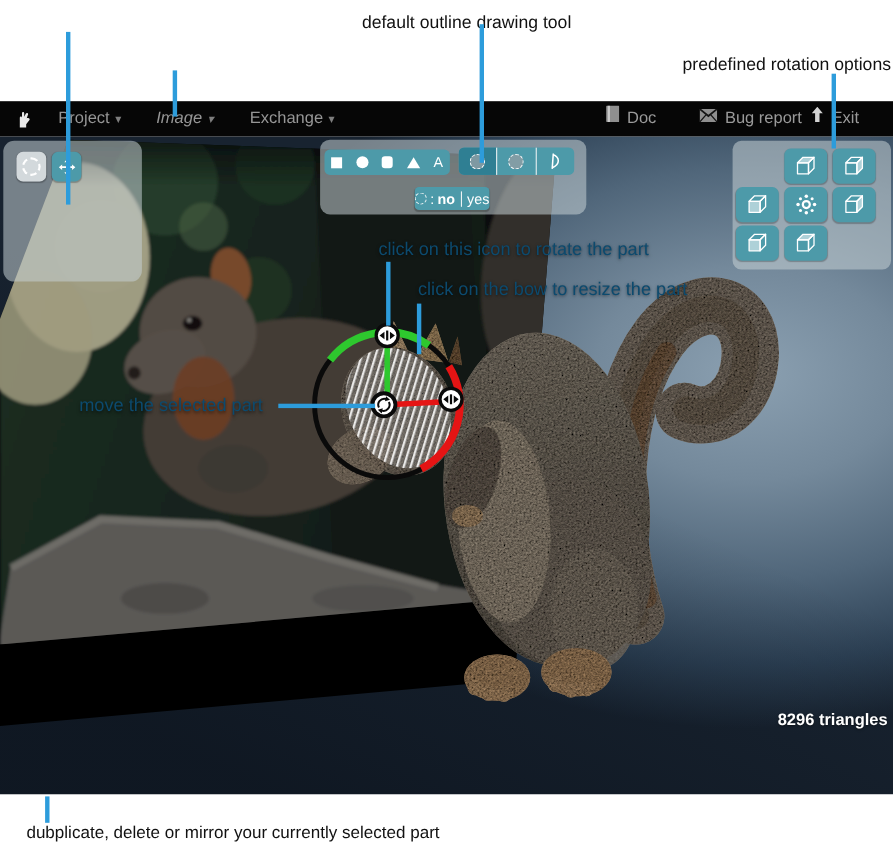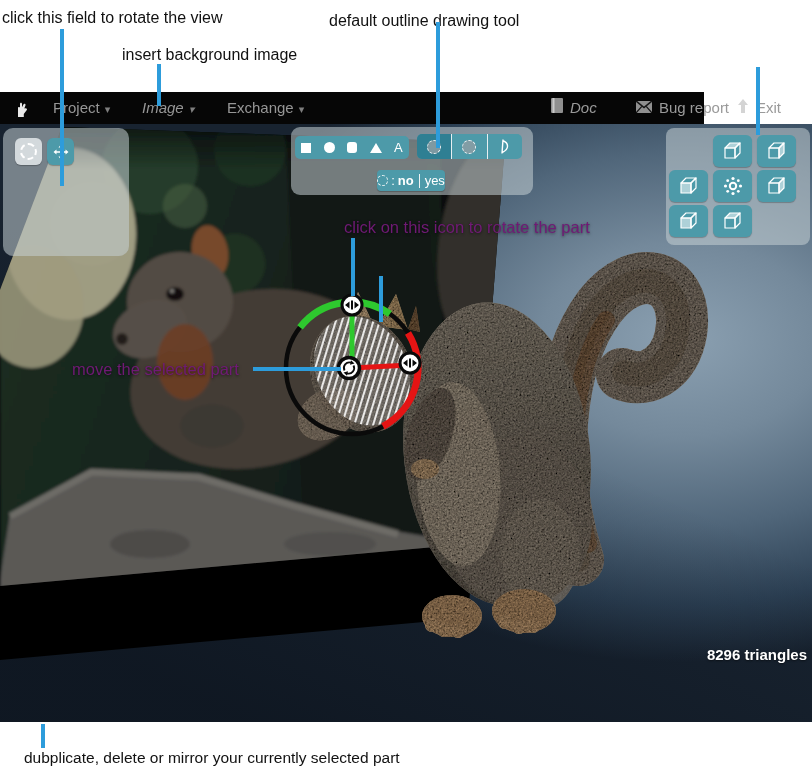--- a/index.html
+++ b/index.html
@@ -1,20 +1,20 @@
 <!DOCTYPE html>
 <html><head>
 <meta charset="utf-8">
 <style>
   html,body{margin:0;padding:0;}
   body{width:812px;height:769px;background:#ffffff;font-family:"Liberation Sans",sans-serif;position:relative;overflow:hidden;}
   .abs{position:absolute;}
 
   
-  #menubar{position:absolute;left:0;top:92px;width:704px;height:32px;background:#060606;z-index:10;}
+  #menubar{position:absolute;left:0;top:92px;width:812px;height:32px;background:#060606;z-index:10;}
   .menu-item{position:absolute;top:0;height:32px;line-height:32px;color:#969696;font-size:15px;cursor:default;white-space:nowrap;}
   .menu-caret{font-size:11px;color:#7e7e7e;margin-left:5px;}
   .mb-right{color:#9a9a9a;}
   .mb-ico{display:inline-block;vertical-align:middle;margin-right:7px;margin-top:-3px;}
 
   
   #canvas{position:absolute;left:0;top:124px;width:812px;height:598px;overflow:hidden;z-index:1;
     background:
       linear-gradient(205deg, rgba(0,0,0,0) 45%, rgba(5,10,18,.45) 88%),
       radial-gradient(58% 54% at 84% 36%, #8ba0b1 0%, #74899b 30%, #50667a 58%, #2c4054 82%, #182330 100%);}
@@ -68,36 +68,36 @@
   .sl-label{position:absolute;left:7px;top:2px;color:#4d8dc6;font-size:14px;font-weight:bold;}
   .sl-track{position:absolute;left:52px;width:208px;top:7px;height:8px;background:#f7f7f7;border-radius:4px;}
   .sl-thumb{position:absolute;top:50%;width:17px;height:17px;border-radius:50%;background:#58a9c9;transform:translate(-50%,-50%);}
   #triangles-label{position:absolute;right:5px;top:646px;color:#fff;font-size:15px;font-weight:600;z-index:10;text-shadow:0 1px 2px rgba(0,0,0,.5);}
 
   
   #annotations{position:absolute;left:0;top:0;width:812px;height:769px;z-index:50;pointer-events:none;}
   .ann-line{position:absolute;background:#2d9cdb;width:3.5px;}
   .ann-line.h{height:3.5px;width:auto;}
   .ann-black{position:absolute;color:#111;font-size:16px;white-space:nowrap;}
-  .ann-white{position:absolute;color:#701a75;font-size:16.5px;white-space:nowrap;text-shadow:0 1px 3px rgba(0,0,0,.55);}
+  .ann-white{position:absolute;color:#0c4a6e;font-size:16.5px;white-space:nowrap;text-shadow:0 1px 3px rgba(0,0,0,.55);}
 </style>
 </head>
 <body>
 
 <div id="menubar">
   <span class="menu-item" style="left:13px;">
     <svg width="18" height="20" viewBox="0 0 18 20" style="vertical-align:middle;">
       <path fill="#e9e9e9" d="M5 18 V9 C5 7.6 7 7.6 7 9 V5 C7 3.4 9 3.4 9 5 V8.2 L10.4 5.4 C11.1 4 13 4.7 12.5 6.2 L11.3 9.6 C13.2 8.7 14.6 10 13.8 11.1 L10.8 15 V18 Z"></path>
     </svg>
   </span>
   <span class="menu-item" style="left:53px;"><span>Project</span><span class="menu-caret">▾</span></span>
   <span class="menu-item" style="left:142px;font-style:italic;"><span>Image</span><span class="menu-caret">▾</span></span>
   <span class="menu-item" style="left:227px;"><span>Exchange</span><span class="menu-caret">▾</span></span>
 
-  <span class="menu-item mb-right" style="left:551px;font-style:italic;">
+  <span class="menu-item mb-right" style="left:551px;">
     <span class="mb-ico"><svg width="12" height="15" viewBox="0 0 12 15">
           <rect x="0" y="0" width="12" height="15" rx="1" fill="#8f8f8f"></rect>
           <rect x="1.5" y="0" width="2" height="15" fill="#c9c9c9"></rect>
         </svg></span><span>Doc</span>
   </span>
   <span class="menu-item mb-right" style="left:636px;">
     <span class="mb-ico"><svg width="16" height="12" viewBox="0 0 16 12">
           <rect x="0" y="0" width="16" height="12" fill="#8f8f8f"></rect>
           <path d="M0 0 L8 6.5 L16 0" stroke="#141414" stroke-width="1.6" fill="none"></path>
           <path d="M0 12 L5.8 5.4 M16 12 L10.2 5.4" stroke="#141414" stroke-width="1.2" fill="none"></path>
@@ -380,26 +380,26 @@
   <div class="sl-row" style="top:29px;">
     <span class="sl-label">sw y</span>
     <div class="sl-track">
       <div class="sl-thumb" style="left: 49%;"></div>
     </div>
   </div>
 </div>
 
 <div id="annotations">
 
-  <span class="ann-black" style="left:2px;top:9px;">click this field to rotate the view</span>
-  <span class="ann-black" style="left:122px;top:46px;">insert background image</span>
   <span class="ann-black" style="left:329px;top:2px;margin-top:10px;">default outline drawing tool</span>
+  <span class="ann-black" style="right:2px;top:51px;">predefined rotation options</span>
   <span class="ann-black" style="left:24px;top:749px;font-size:15.5px;">dubplicate, delete or mirror your currently selected part</span>
 
   <span class="ann-white" style="left:344px;top:218px;">click on this icon to rotate the part</span>
+  <span class="ann-white" style="left:380px;top:254px;">click on the bow to resize the part</span>
   <span class="ann-white" style="left:72px;top:360px;">move the selected part</span>
 
   <div class="ann-line" style="left:60px;top:29px;height:157px;"></div>
   <div class="ann-line" style="left:157px;top:64px;height:42px;"></div>
   <div class="ann-line" style="left:436px;top:22px;height:126px;"></div>
   <div class="ann-line" style="left:756px;top:67px;height:68px;"></div>
   <div class="ann-line" style="left:351px;top:238px;height:58px;"></div>
   <div class="ann-line" style="left:379px;top:276px;height:46px;"></div>
   <div class="ann-line h" style="left:253px;top:367px;width:88px;"></div>
   <div class="ann-line" style="left:41px;top:724px;height:24px;"></div>

